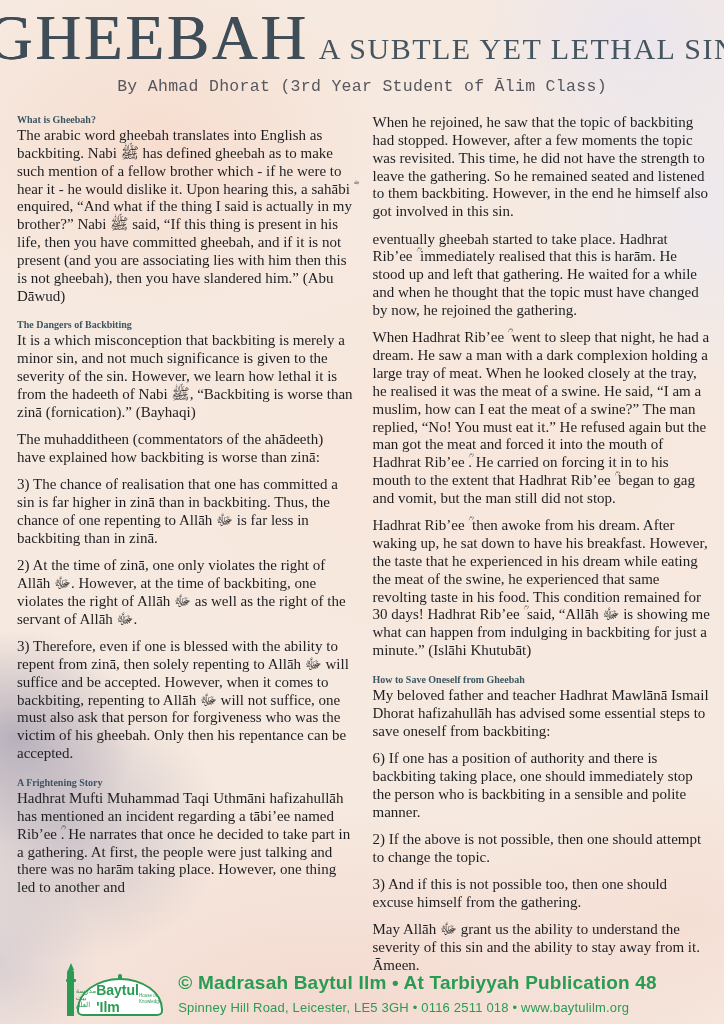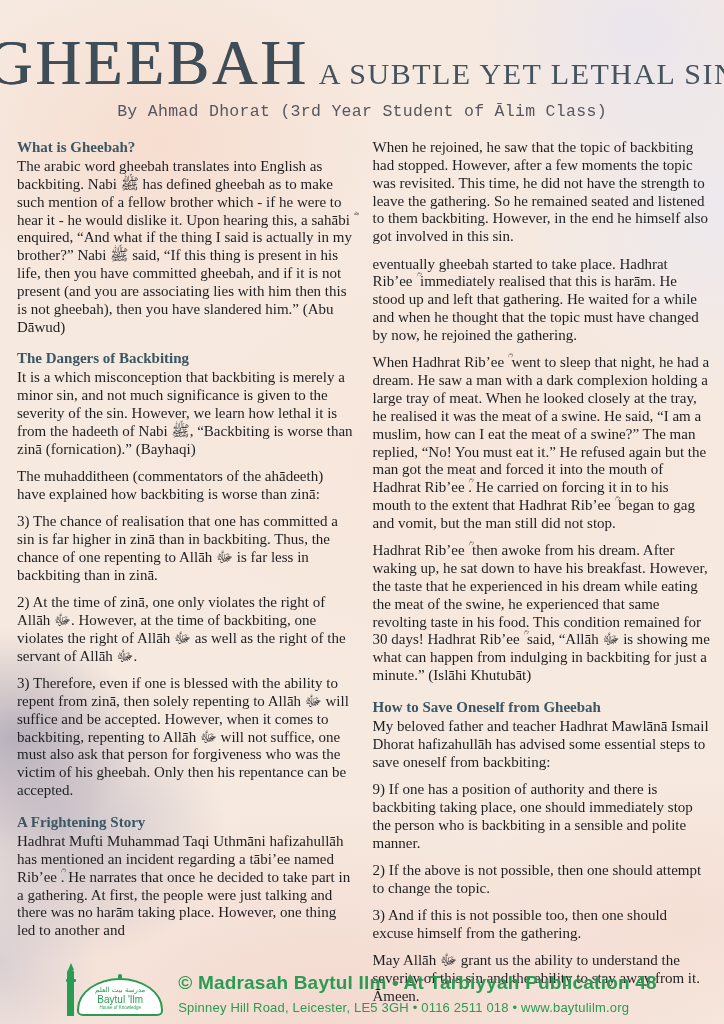--- a/index.html
+++ b/index.html
@@ -14,21 +14,21 @@
       radial-gradient(ellipse 300px 300px at 99% 20%, rgba(236,233,241,0.85), rgba(236,233,241,0) 70%),
       radial-gradient(ellipse 170px 150px at 2% 72%, rgba(166,160,178,0.75), rgba(166,160,178,0) 72%),
       radial-gradient(ellipse 230px 190px at 9% 81%, rgba(178,172,188,0.62), rgba(178,172,188,0) 70%),
       radial-gradient(ellipse 140px 140px at 0% 94%, rgba(190,184,200,0.5), rgba(190,184,200,0) 70%),
       radial-gradient(ellipse 320px 240px at 22% 14%, rgba(246,216,201,0.7), rgba(246,216,201,0) 70%),
       radial-gradient(ellipse 420px 300px at 60% 45%, rgba(249,227,215,0.55), rgba(249,227,215,0) 75%),
       radial-gradient(ellipse 520px 280px at 45% 99%, rgba(243,213,203,0.8), rgba(243,213,203,0) 75%),
       radial-gradient(ellipse 300px 200px at 95% 90%, rgba(244,218,208,0.7), rgba(244,218,208,0) 75%),
       #f6e9df;
   }
-  .header { padding-top: 32px; text-align: center; }
+  .header { padding-top: 7px; text-align: center; }
   .title-line {
     display: flex; justify-content: center; align-items: baseline;
     white-space: nowrap;
   }
   .title-main {
     font-family: "Liberation Serif", serif;
     font-size: 63px; line-height: 1;
     letter-spacing: 3px; font-weight: 400;
     color: #3e4d57;
     text-shadow: 0.6px 0 0 #3e4d57;
@@ -46,21 +46,21 @@
     color: #56565f;
   }
   .columns {
     display: flex; gap: 18px;
     padding: 18px 14px 0 17px;
     box-sizing: border-box;
   }
   .col { flex: 1 1 0; min-width: 0; }
   .section-heading {
     font-family: "Liberation Serif", serif;
-    font-size: 15px; font-weight: 700;
+    font-size: 10px; font-weight: 700;
     color: #3b5663;
     margin: 14px 0 2px 0;
   }
   .col .section-heading:first-child { margin-top: 0; }
   .body-para {
     font-size: 15px; line-height: 1.19;
     color: #1f1f22;
     margin: 0 0 9.5px 0;
     text-align: left;
   }
@@ -91,36 +91,36 @@
     width: 10px; height: 3px;
     background: #2a9b52; border-radius: 1px;
   }
   .dome {
     position: relative;
     width: 86px; height: 38px;
     background: #ffffff;
     border: 2.5px solid #2a9b52;
     border-radius: 44px 44px 6px 6px / 32px 32px 5px 5px;
     box-sizing: border-box;
-    display: flex; flex-direction: column; justify-content: center; align-items: center;
+    display: flex; flex-direction: row; justify-content: flex-end; align-items: center;
     padding-top: 3px;
   }
   .dome::before {
     content: "";
     position: absolute; top: -6px; left: 50%; margin-left: -2px;
     width: 4px; height: 6px;
     background: #2a9b52; border-radius: 2px 2px 0 0;
   }
   .logo-arabic {
     font-family: "DejaVu Sans", sans-serif;
     font-size: 7px; line-height: 1; color: #2a9b52;
   }
   .logo-name {
     font-family: "Liberation Sans", sans-serif;
-    font-size: 10px; font-weight: 400; line-height: 1.15; color: #2a9b52;
+    font-size: 14px; font-weight: 700; line-height: 1.15; color: #2a9b52;
   }
   .logo-tagline {
     font-family: "Liberation Sans", sans-serif;
     font-size: 4.5px; line-height: 1.2; color: #2a9b52;
   }
   .footer-text {
     font-family: "Liberation Sans", sans-serif;
     color: #2a9b52; text-align: left;
   }
   .footer-line1 { font-size: 19px; font-weight: 700; letter-spacing: 0.2px; }
@@ -150,21 +150,21 @@
       <h2 class="section-heading">A Frightening Story</h2>
       <p class="body-para">Hadhrat Mufti Muhammad Taqi Uthmāni hafizahullāh has mentioned an incident regarding a tābi’ee named Rib’ee ؒ. He narrates that once he decided to take part in a gathering. At first, the people were just talking and there was no harām taking place. However, one thing led to another and</p>
     </div>
   <div class="col">
       <p class="body-para">When he rejoined, he saw that the topic of backbiting had stopped. However, after a few moments the topic was revisited. This time, he did not have the strength to leave the gathering. So he remained seated and listened to them backbiting. However, in the end he himself also got involved in this sin.</p>
       <p class="body-para">eventually gheebah started to take place. Hadhrat Rib’ee ؒ immediately realised that this is harām. He stood up and left that gathering. He waited for a while and when he thought that the topic must have changed by now, he rejoined the gathering.</p>
       <p class="body-para">When Hadhrat Rib’ee ؒ went to sleep that night, he had a dream. He saw a man with a dark complexion holding a large tray of meat. When he looked closely at the tray, he realised it was the meat of a swine. He said, “I am a muslim, how can I eat the meat of a swine?” The man replied, “No! You must eat it.” He refused again but the man got the meat and forced it into the mouth of Hadhrat Rib’ee ؒ. He carried on forcing it in to his mouth to the extent that Hadhrat Rib’ee ؒ began to gag and vomit, but the man still did not stop.</p>
       <p class="body-para">Hadhrat Rib’ee ؒ then awoke from his dream. After waking up, he sat down to have his breakfast. However, the taste that he experienced in his dream while eating the meat of the swine, he experienced that same revolting taste in his food. This condition remained for 30 days! Hadhrat Rib’ee ؒ said, “Allāh ﷻ is showing me what can happen from indulging in backbiting for just a minute.” (Islāhi Khutubāt)</p>
       <h2 class="section-heading">How to Save Oneself from Gheebah</h2>
       <p class="body-para">My beloved father and teacher Hadhrat Mawlānā Ismail Dhorat hafizahullāh has advised some essential steps to save oneself from backbiting:</p>
-      <p class="body-para">9) If one has a position of authority and there is backbiting taking place, one should immediately stop the person who is backbiting in a sensible and polite manner.</p>
+      <p class="body-para">6) If one has a position of authority and there is backbiting taking place, one should immediately stop the person who is backbiting in a sensible and polite manner.</p>
       <p class="body-para">2) If the above is not possible, then one should attempt to change the topic.</p>
       <p class="body-para">3) And if this is not possible too, then one should excuse himself from the gathering.</p>
       <p class="body-para">May Allāh ﷻ grant us the ability to understand the severity of this sin and the ability to stay away from it. Āmeen.</p>
     </div>
 </div>
 
 <div class="footer">
   <div class="logo">
     <div class="minaret"></div>
     <div class="dome">

